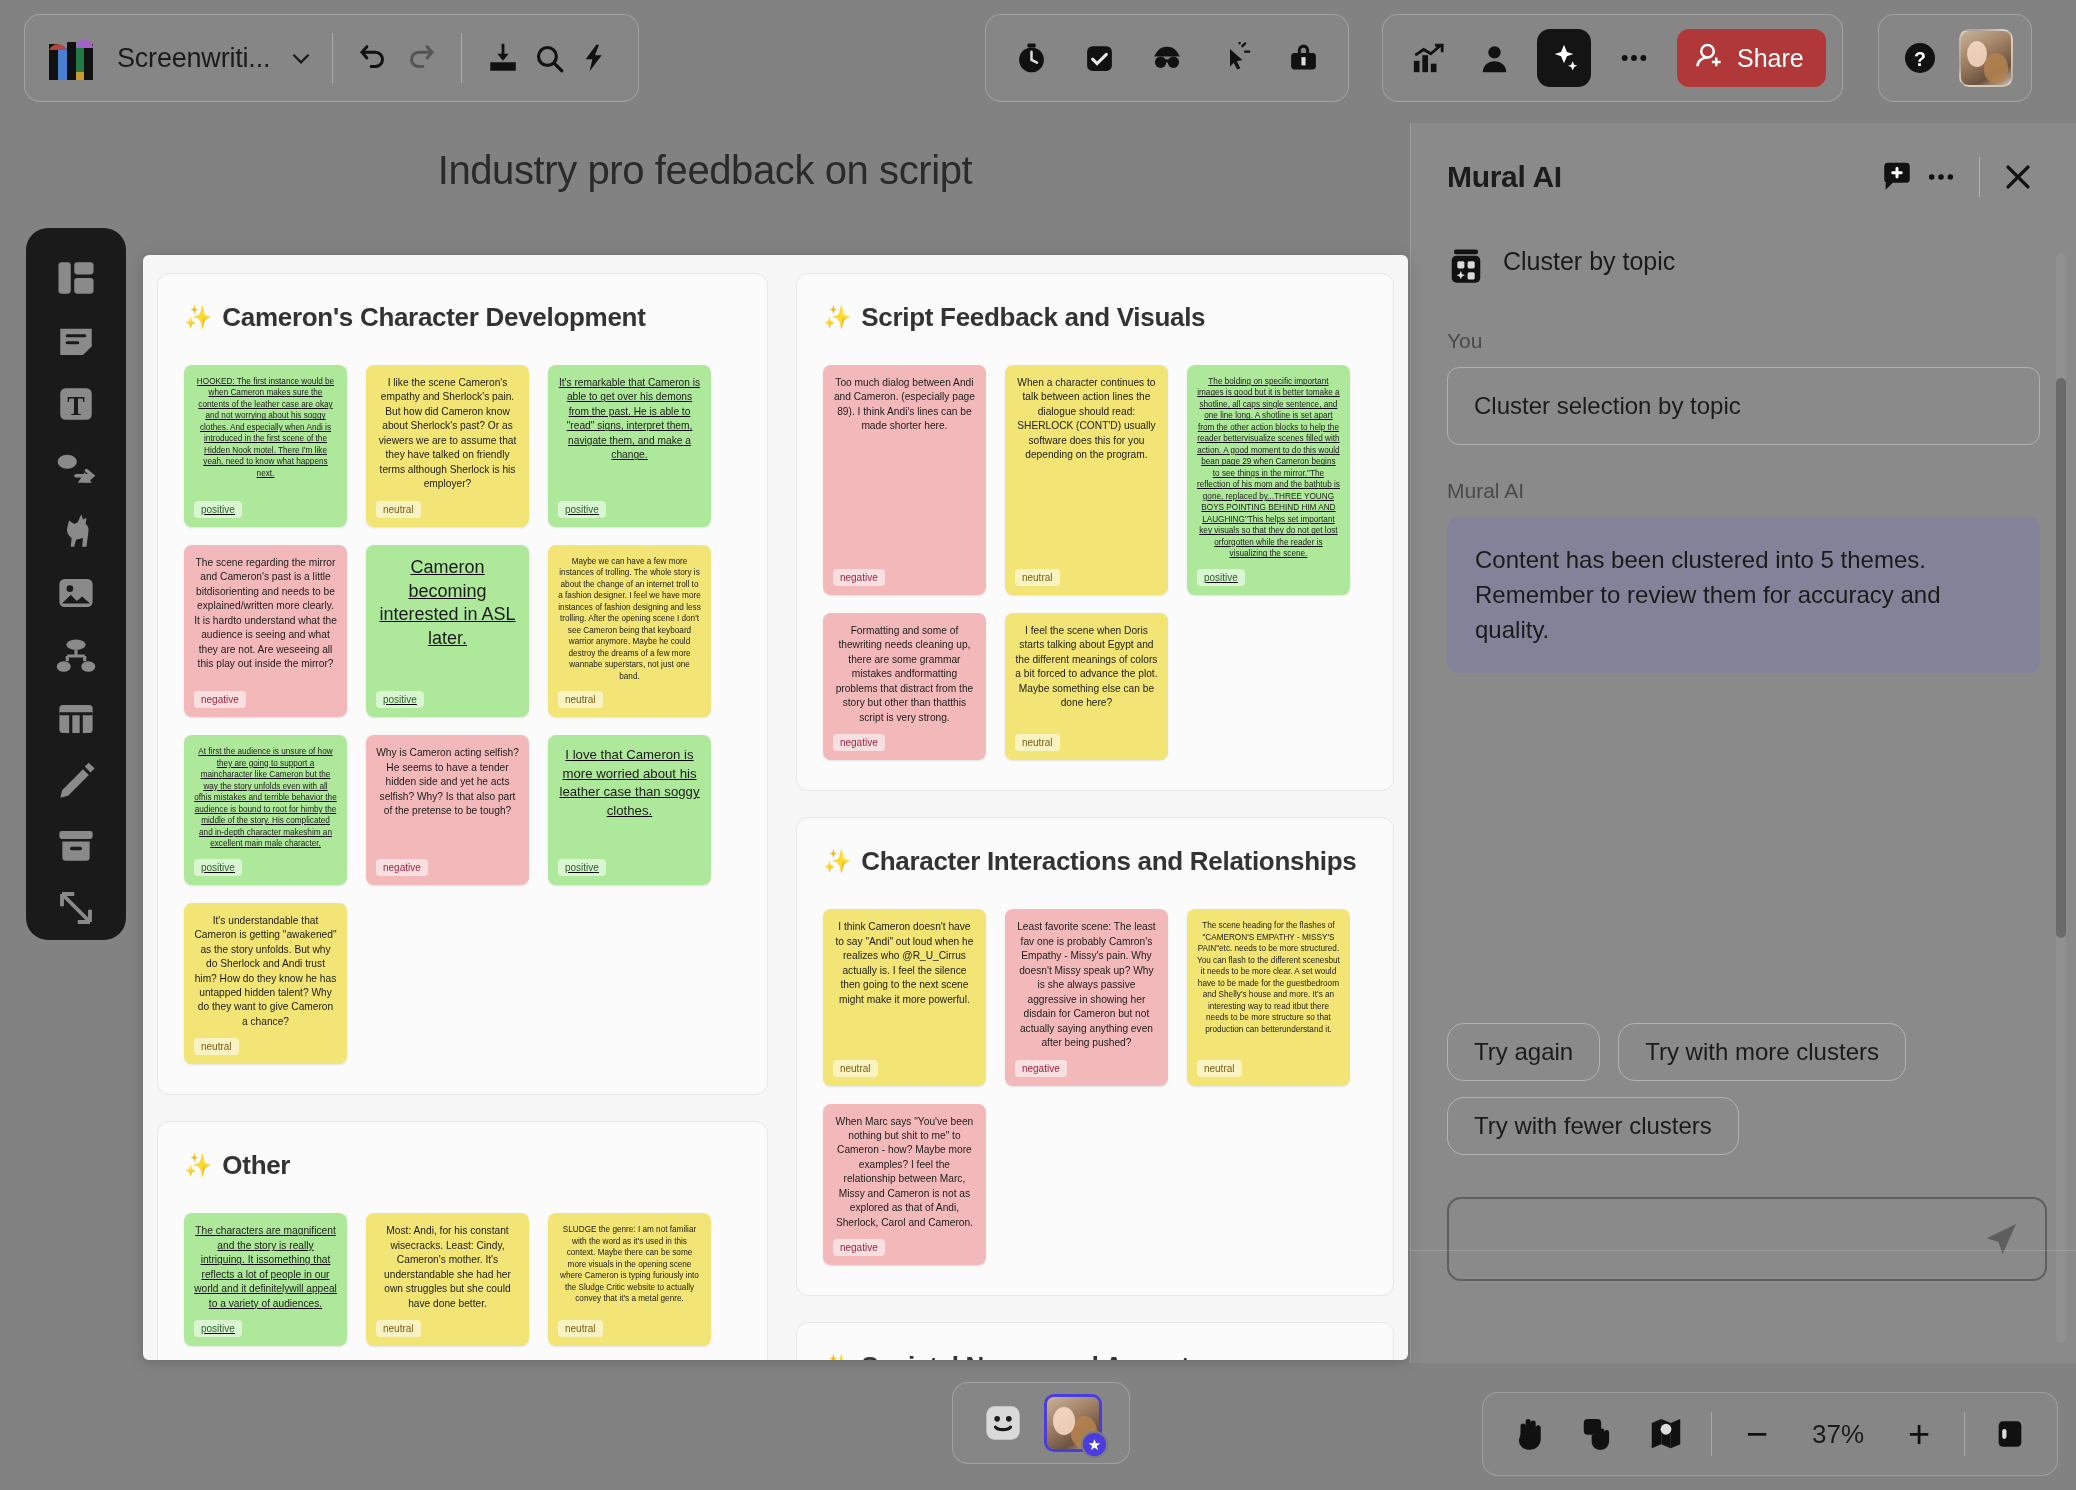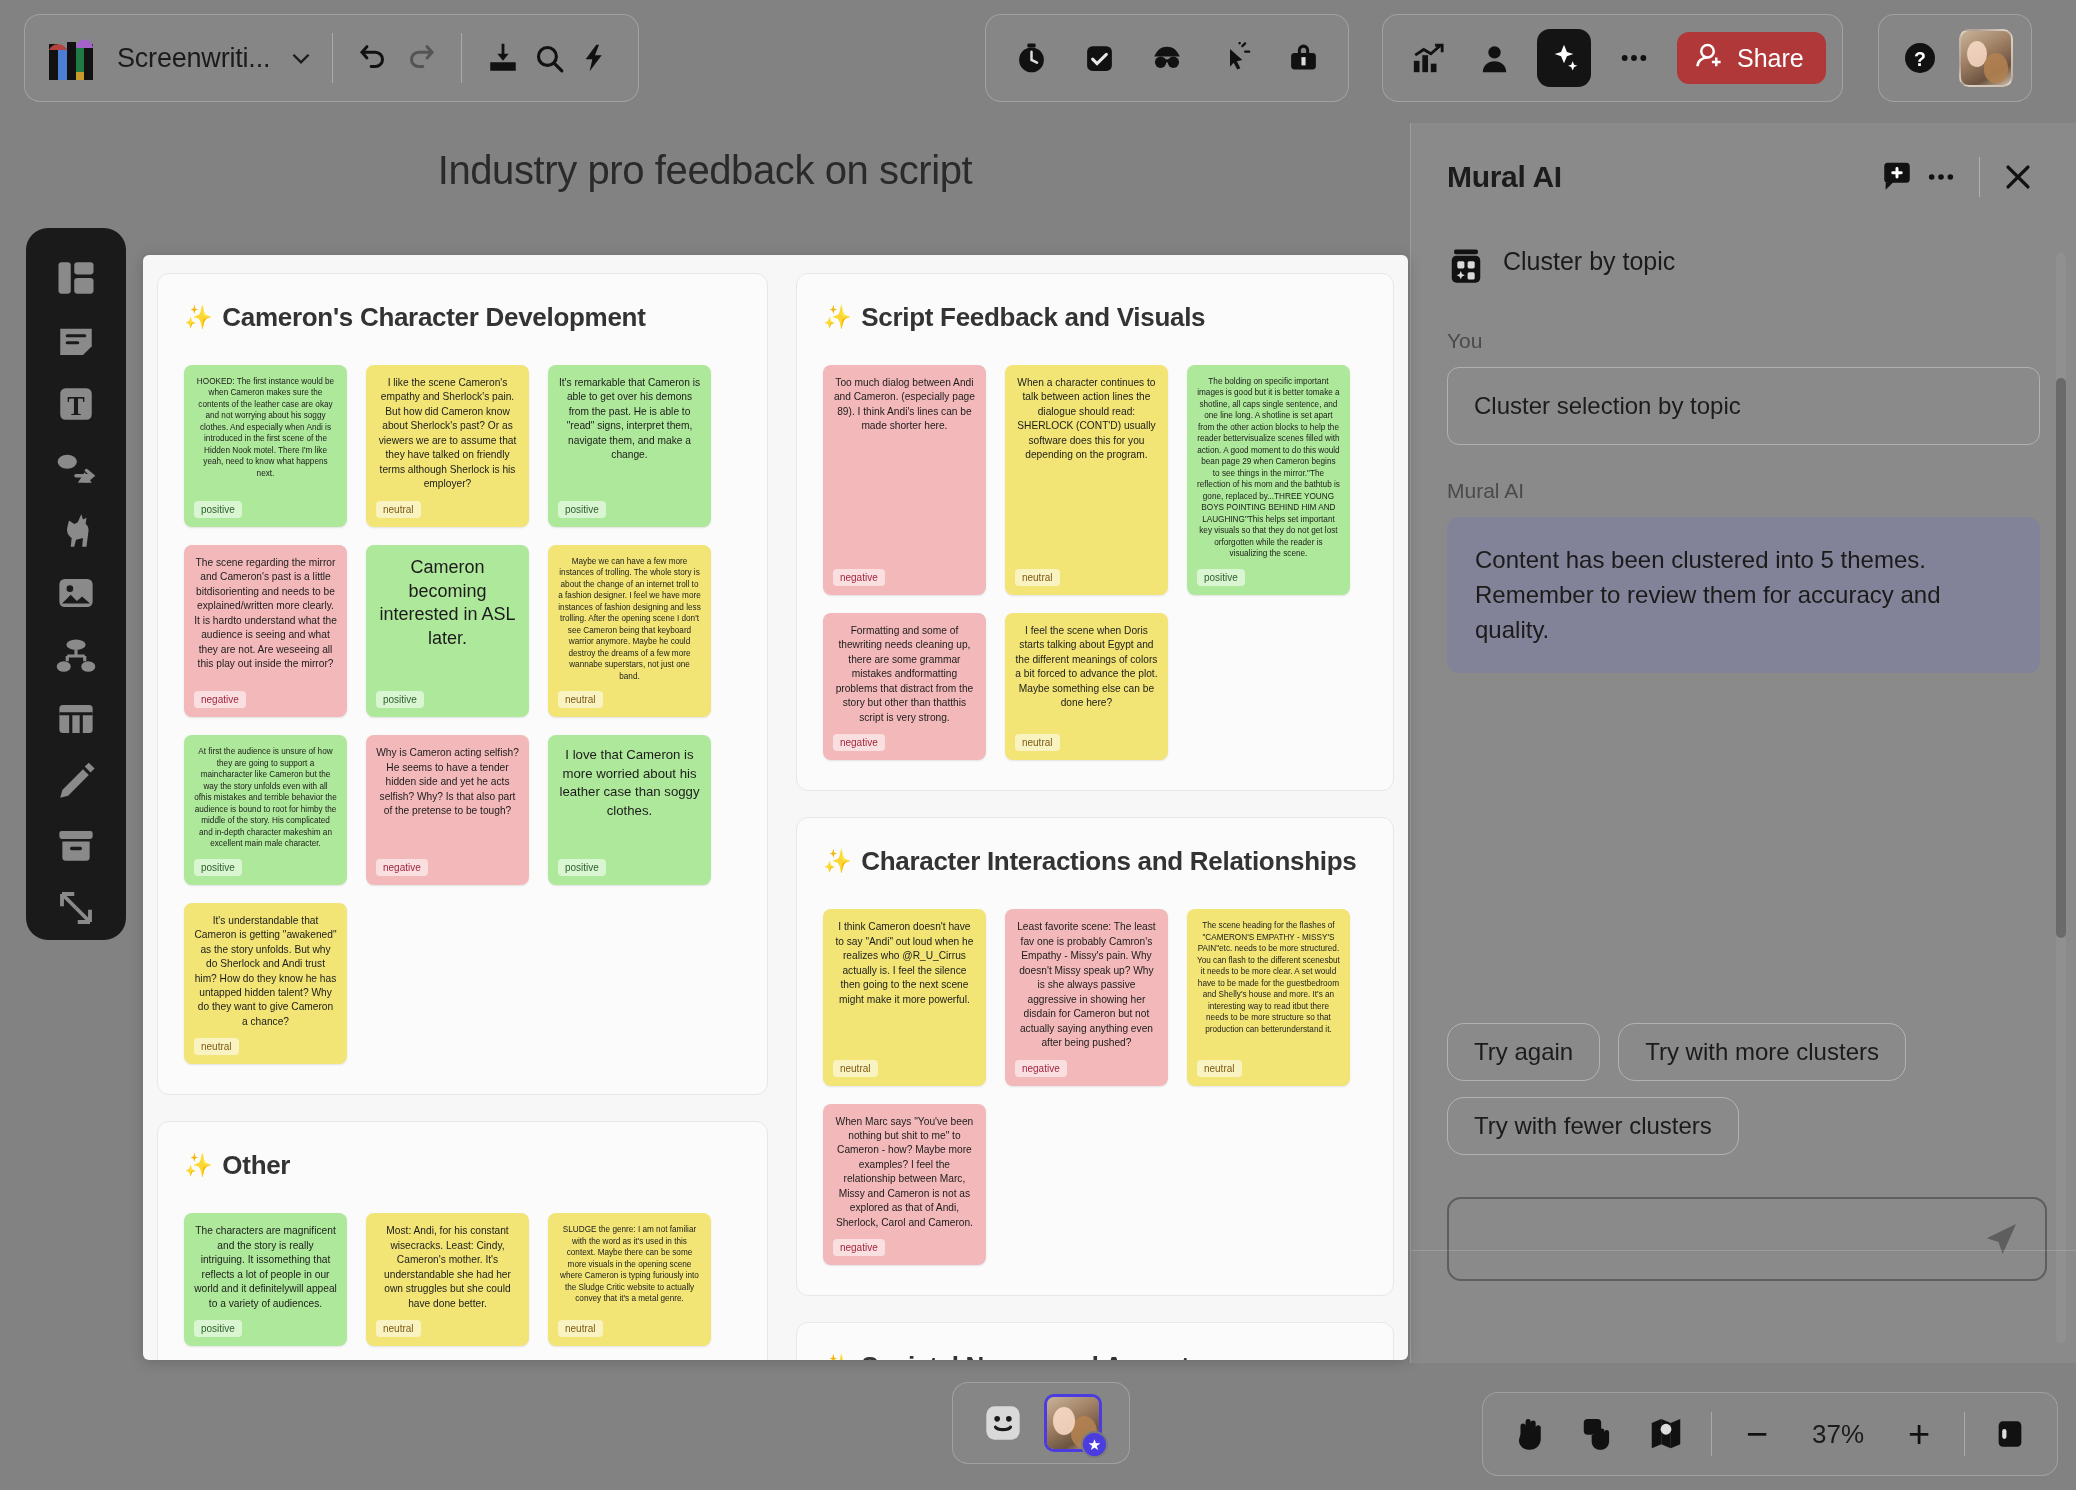--- a/index.html
+++ b/index.html
@@ -37,21 +37,21 @@
   .ic { width: 46px; height: 46px; display: flex; align-items: center; justify-content: center; }
   .ic svg { display: block; }
   .ic.dim svg { opacity: 0.42; }
   .ic-sq {
     width: 54px; height: 58px; border-radius: 13px; background: #141414;
     display: flex; align-items: center; justify-content: center;
   }
   .share-btn {
     display: flex; align-items: center; gap: 12px;
     background: #b03838; color: #fff; border: none;
-    border-radius: 12px; height: 52px; padding: 0 22px 0 18px;
+    border-radius: 12px; height: 58px; padding: 0 22px 0 18px;
     font-size: 25px; font-family: "Liberation Sans", sans-serif; cursor: pointer;
   }
   .avatar-sm {
     width: 54px; height: 58px; border-radius: 10px; overflow: hidden;
     background: linear-gradient(150deg,#c8b49a 0%,#9f7f63 42%,#6b5340 75%,#cfc0ae 100%);
     position: relative; border: 2px solid rgba(255,255,255,0.45);
   }
   .avatar-sm::after {
     content:""; position:absolute; left:6px; top:10px; width:20px; height:26px;
     border-radius:50%; background:rgba(255,225,205,0.80);
@@ -104,21 +104,21 @@
   }
   .sparkle { font-size: 23px; line-height: 1; }
   .notes { display: flex; flex-wrap: wrap; gap: 18px 19px; }
 
   .note {
     width: 163px; min-height: 106px; border-radius: 8px;
     padding: 11px 10px 9px 10px;
     display: flex; flex-direction: column; justify-content: space-between;
     box-shadow: 0 1px 2px rgba(0,0,0,0.10);
   }
-  .note.green   { background: #aee89a; }
+  .note.green   { background: #aee89a; text-decoration: underline; }
   .note.yellow  { background: #f2e575; }
   .note.pink    { background: #f3b9ba; }
   .note-body { text-align: center; color: #1c1c1c; }
   .note-body.tiny   { font-size: 8.2px;  line-height: 1.40; }
   .note-body.small  { font-size: 10.2px; line-height: 1.42; }
   .note-body.med    { font-size: 13.2px; line-height: 1.40; }
   .note-body.large  { font-size: 18px;   line-height: 1.32; }
   .tag {
     align-self: flex-start; margin-top: 9px;
     font-size: 10px; padding: 3px 7px; border-radius: 4px;

